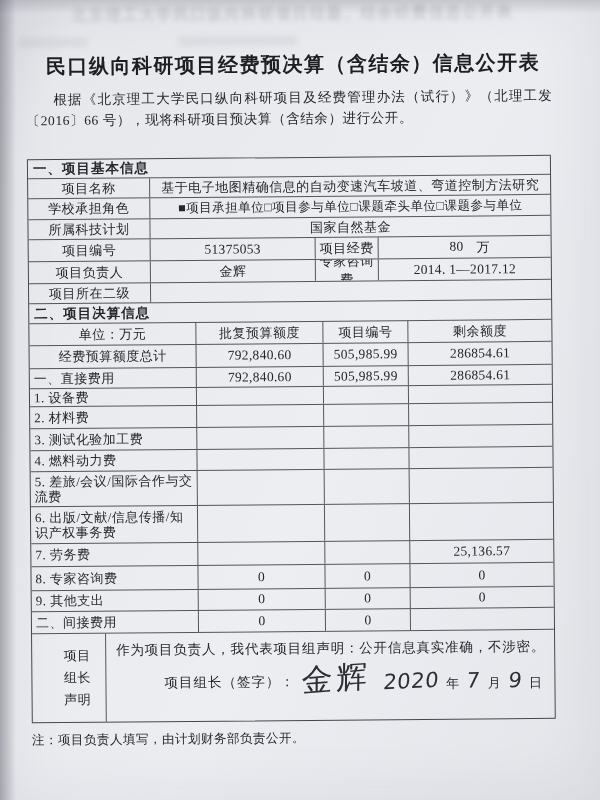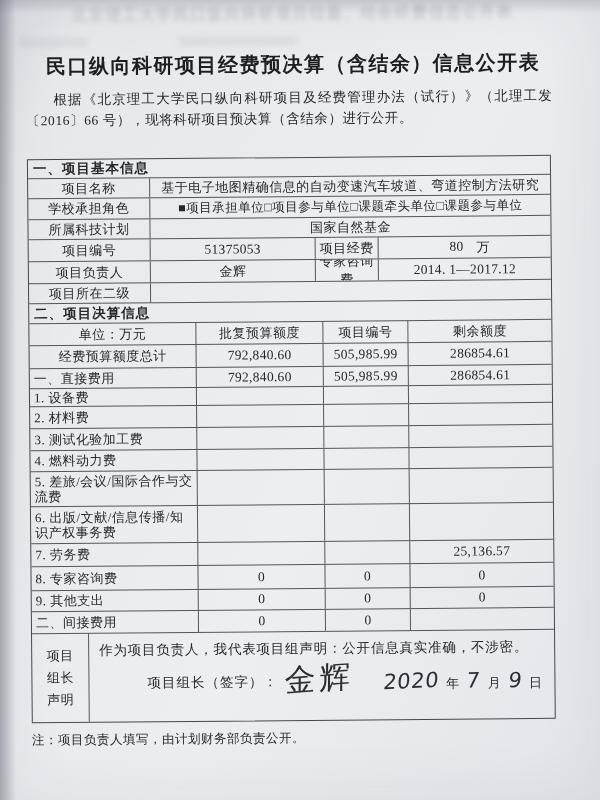--- a/index.html
+++ b/index.html
@@ -61,21 +61,21 @@
   .cA{width:122px;flex:none;}
   .cB{flex:1;}
   .cV1{width:165px;flex:none;}
   .cL2{width:63px;flex:none;}
   
   .dA{width:167px;flex:none;}
   .dB{width:127px;flex:none;}
   .dC{width:85px;flex:none;}
   .dD{flex:1;}
   
-  .sA{width:57px;flex:none;flex-direction:column;justify-content:center;line-height:22px;font-size:13px;}
+  .sA{width:57px;flex:none;flex-direction:column;justify-content:center;line-height:22px;font-size:13px;margin-left:17px;}
   .sB{flex:1;flex-direction:column;align-items:stretch;justify-content:flex-start;padding:8px 8px 4px 10px;}
   .stmt-text{font-size:13.5px;letter-spacing:.8px;text-align:left;}
   .sign-line{display:flex;align-items:center;margin-top:6px;padding-left:48px;}
   .sign-label{font-size:13.5px;letter-spacing:1px;}
   .signature{
     font-family:"DejaVu Sans",cursive;font-size:31px;color:#2d2d35;
     transform:rotate(-4deg) skewX(-5deg);margin:-6px 8px 0 6px;letter-spacing:4px;
   }
   .date-group{display:flex;align-items:baseline;margin-left:auto;padding-right:4px;}
   .hand{font-family:"DejaVu Sans",cursive;font-size:21px;color:#2d2d35;transform:skewX(-8deg) rotate(-2deg);}

